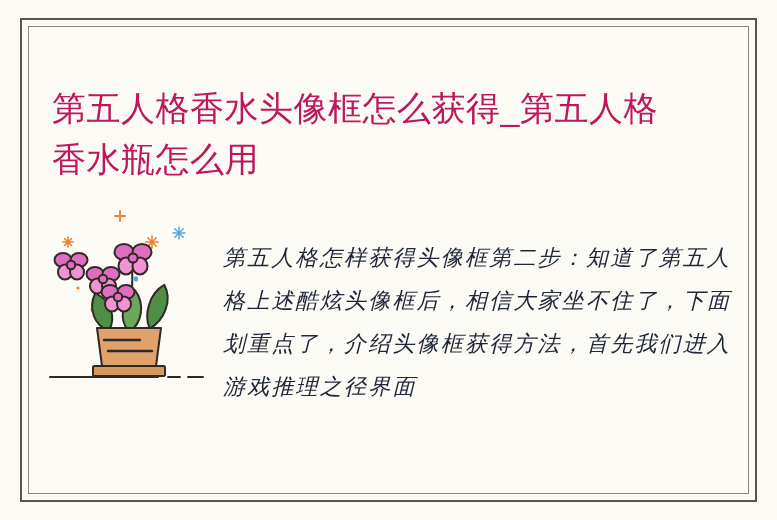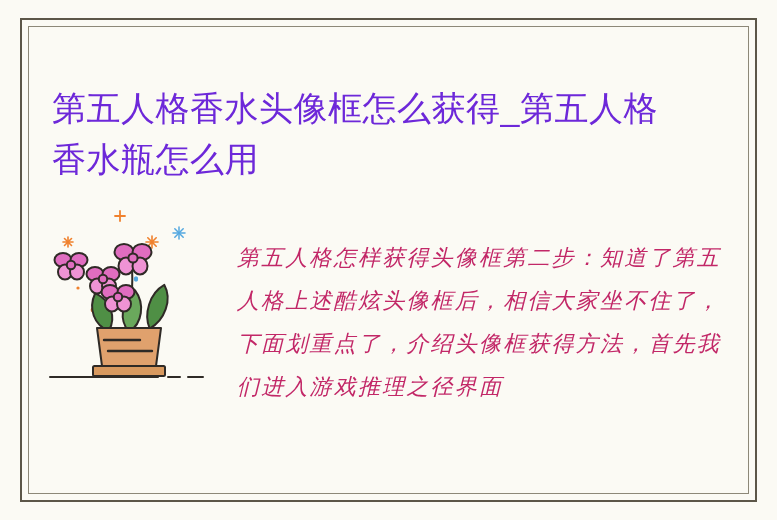--- a/index.html
+++ b/index.html
@@ -46,21 +46,21 @@
 
   
   #title {
     position: absolute;
     left: 52px;
     top: 60px;
     width: 640px;
     font-size: 34px;
     line-height: 1.52;
     letter-spacing: 0.5px;
-    color: #6d28d9;
+    color: #be185d;
     font-weight: 400;
     font-family: "Liberation Sans", "DejaVu Sans", sans-serif;
     white-space: pre-wrap;
   }
 
   
   #content {
     position: absolute;
     left: 40px;
     top: 196px;
@@ -80,22 +80,22 @@
   }
   #illustration svg {
     display: block;
     width: 175px;
     height: 190px;
   }
 
   
   #body-text {
     flex: 1 1 auto;
-    margin-left: 22px;
-    color: #be185d;
+    margin-left: 8px;
+    color: #0f172a;
     font-size: 22px;
     line-height: 43px;
     letter-spacing: 2.2px;
     font-family: "DejaVu Serif", "Liberation Serif", serif;
     font-style: italic;
     font-weight: 400;
     white-space: pre-wrap;
     word-break: break-all;
     padding-top: 18px;
     opacity: 0.93;

